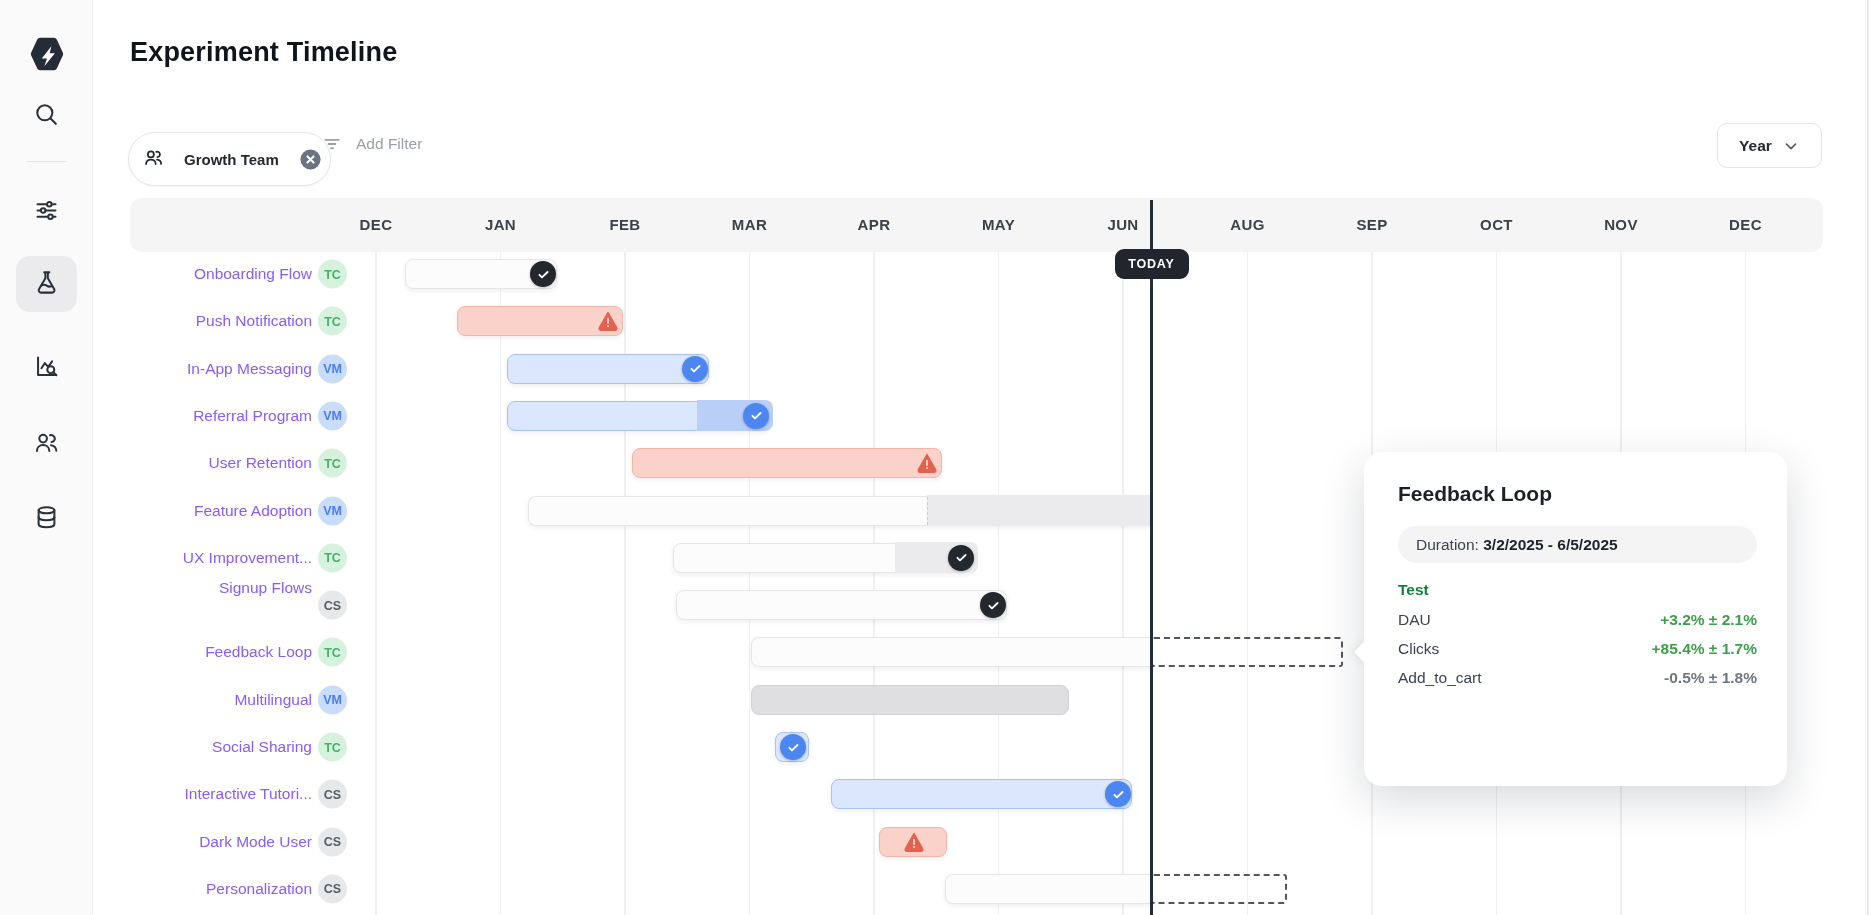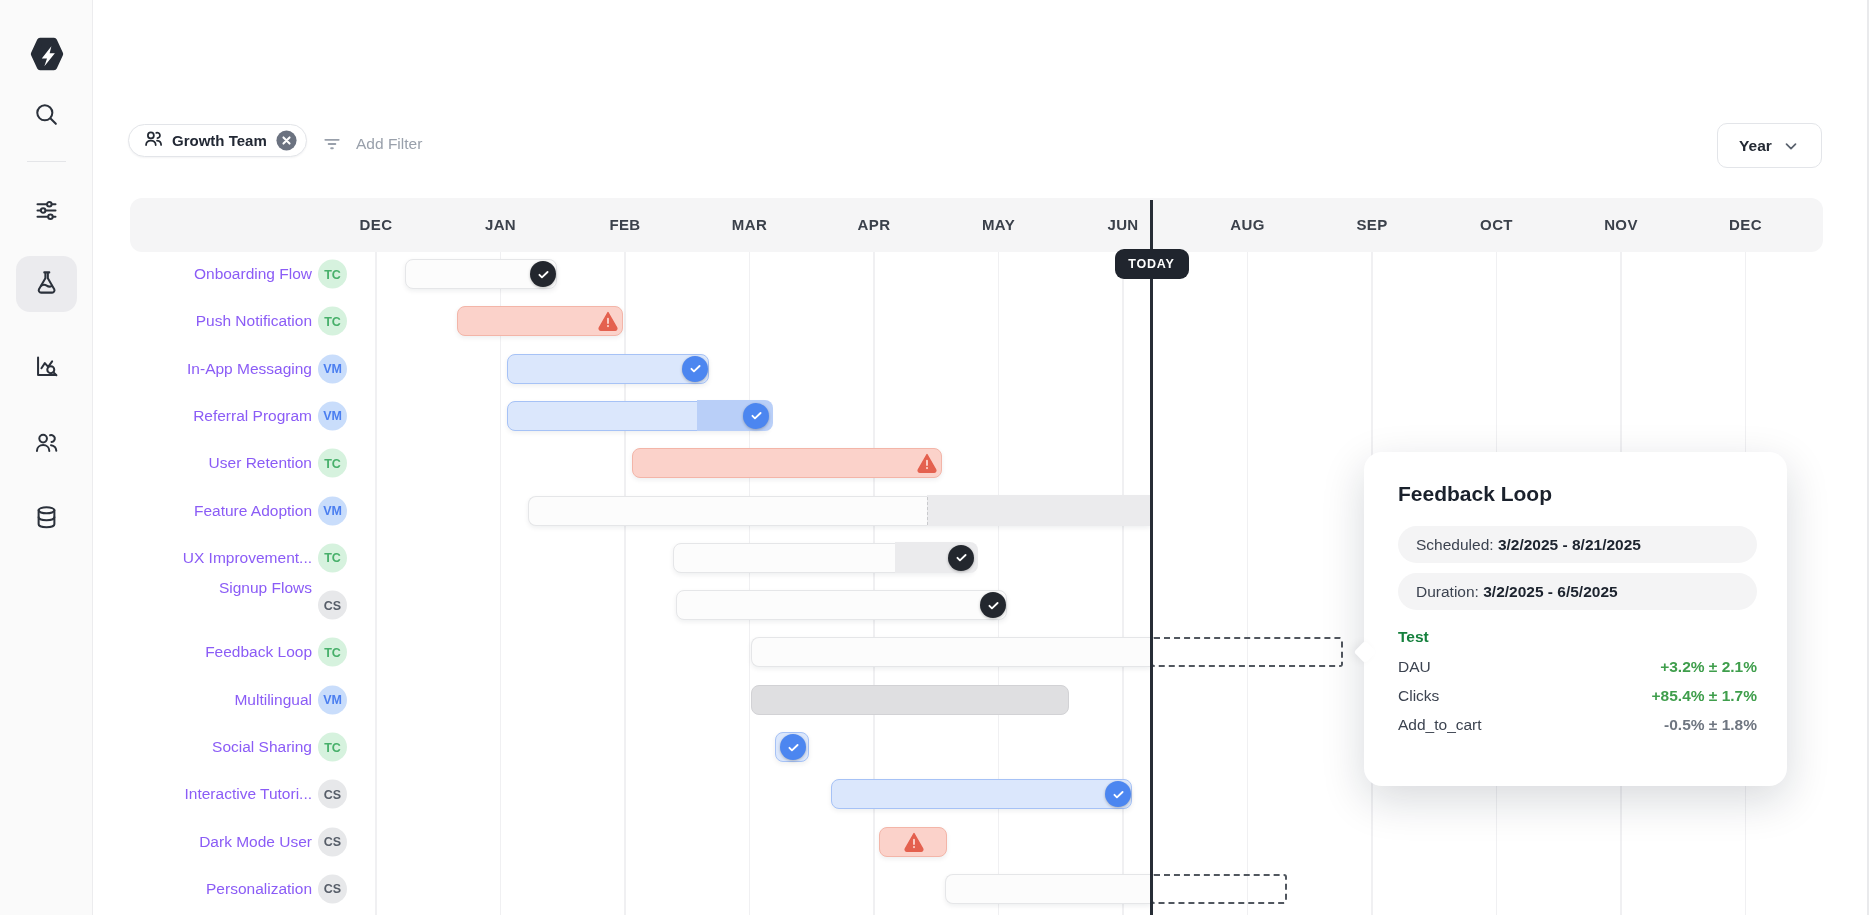--- a/index.html
+++ b/index.html
@@ -12,23 +12,23 @@
   .sidebar { position:absolute; left:0; top:0; width:93px; height:915px;
     background:#fafafa; border-right:1px solid #ececee; z-index:30; }
   .side-item { position:absolute; left:16px; width:61px; height:56px;
     display:flex; align-items:center; justify-content:center; border-radius:14px; cursor:pointer; }
   .side-item.active { background:#ebebee; }
   .side-divider { position:absolute; left:27px; width:39px; height:1px; background:#e4e5e8; }
 
   
   .page-title { position:absolute; left:130px; top:37px; font-size:27px; font-weight:700;
     color:#10151c; letter-spacing:.2px; }
-  .chip { position:absolute; left:128px; top:124px; height:33px; padding:0 8px 0 14px;
+  .chip { position:absolute; left:128px; top:132px; height:54px; padding:0 8px 0 14px;
     background:#fff; border:1px solid #e3e5e9; border-radius:999px; display:flex;
-    align-items:center; gap:8px; box-shadow:0 1px 2px rgba(16,24,40,.05); cursor:pointer; }
+    align-items:center; gap:20px; box-shadow:0 1px 2px rgba(16,24,40,.05); cursor:pointer; }
   .chip-label { font-size:15px; font-weight:700; color:#222834; }
   .chip-close { width:23px; height:23px; border:none; background:transparent; cursor:pointer;
     display:flex; align-items:center; justify-content:center; }
   .add-filter { position:absolute; left:322px; top:124px; height:40px; display:flex;
     align-items:center; gap:14px; cursor:pointer; border:none; background:transparent; }
   .add-filter span { font-size:15.5px; color:#99a0ab; font-weight:500; }
   .year-btn { position:absolute; left:1717px; top:123px; width:105px; height:45px;
     background:#fff; border:1px solid #e3e5e9; border-radius:10px; display:flex;
     align-items:center; justify-content:center; gap:10px; cursor:pointer;
     font-size:15.5px; font-weight:700; color:#232933; }
@@ -143,20 +143,21 @@
         <div class="side-item" style="top: 491px;">
           <span><svg width="27" height="27" viewBox="0 0 24 24" fill="none" stroke="#2b313b" stroke-width="1.8" stroke-linecap="round" stroke-linejoin="round">
               <ellipse cx="12" cy="5.6" rx="7" ry="2.7"></ellipse>
               <path d="M5 5.6v6.2c0 1.5 3.1 2.7 7 2.7s7-1.2 7-2.7V5.6"></path>
               <path d="M5 11.8v6.2c0 1.5 3.1 2.7 7 2.7s7-1.2 7-2.7v-6.2"></path>
             </svg></span>
         </div>
       </div>
   </nav>
 
+  <h1 class="page-title">Experiment Timeline</h1>
 
   <div class="chip">
     <span>
       <svg width="21" height="21" viewBox="0 0 24 24" fill="none" stroke="#232933" stroke-width="2" stroke-linecap="round" stroke-linejoin="round">
         <circle cx="9" cy="8.5" r="3.4"></circle>
           <path d="M3.5 19.5c0-3.1 2.5-5.2 5.5-5.2s5.5 2.1 5.5 5.2"></path>
         <path d="M15.2 5.6a3.1 3.1 0 1 1 1.3 6"></path>
           <path d="M16 14.4c2.7.3 4.7 2.3 4.7 5"></path>
       </svg>
     </span>
@@ -342,21 +343,20 @@
       </div>
       <div class="row-label" style="top: 888.9px;">Personalization</div>
       <div class="avatar" style="top: 888.9px; background: rgb(231, 232, 234); color: rgb(86, 93, 104);">CS</div>
       <div class="bar white flat-right" style="left: 945px; width: 206px; top: 888.9px;"></div>
       <div class="dashed-bar" style="left: 1151px; width: 136px; top: 888.9px;"></div>
     </div>
 
   <aside class="tooltip">
     <div class="tooltip-arrow"></div>
     <div class="tt-title">Feedback Loop</div>
-    <div class="tt-pill"><span>Scheduled: </span><b>3/2/2025 - 8/21/2025</b></div>
     <div class="tt-pill"><span>Duration: </span><b>3/2/2025 - 6/5/2025</b></div>
     <div class="tt-section">Test</div>
     <div id="tt-metrics">
         <div class="tt-row">
           <span class="m-name">DAU</span>
           <span class="m-val pos">+3.2% ± 2.1%</span>
         </div>
         <div class="tt-row">
           <span class="m-name">Clicks</span>
           <span class="m-val pos">+85.4% ± 1.7%</span>

